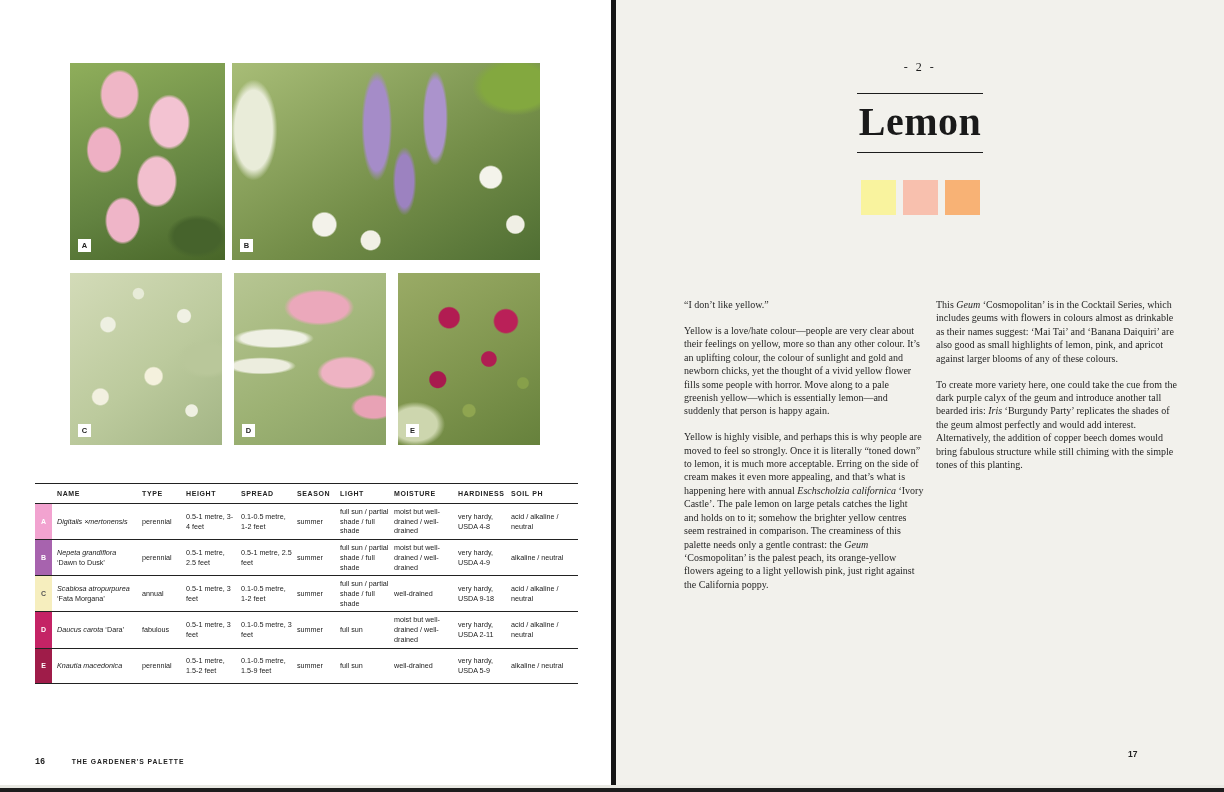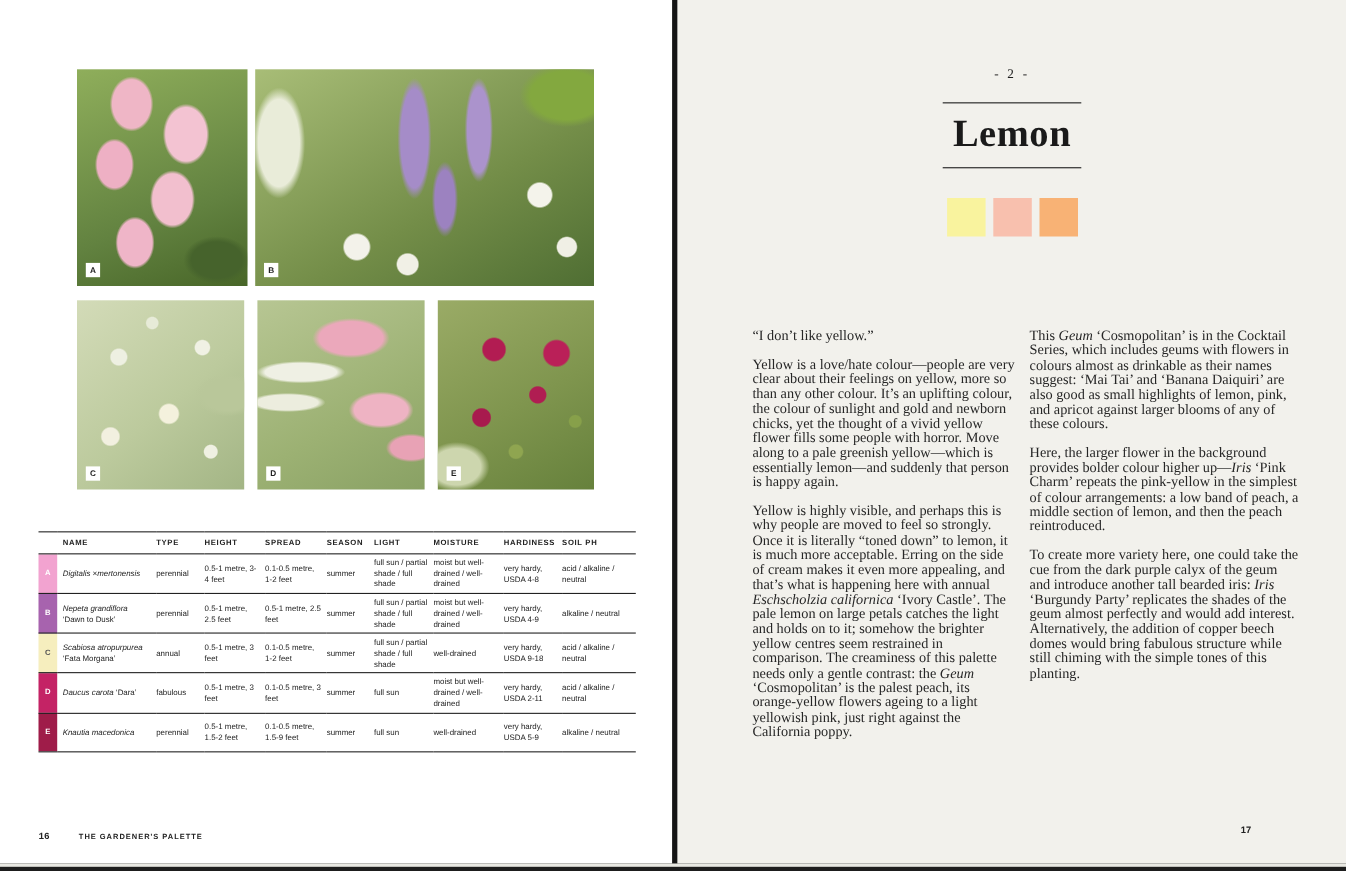--- a/index.html
+++ b/index.html
@@ -82,29 +82,29 @@
   .plant-table td.name, .plant-table th.name-h { padding-left:5px; }
 
   .footer-left { position:absolute; left:35px; top:750px; font-family:"Liberation Sans", sans-serif; }
   .footer-left .pnum  { font-size:8.5px; font-weight:600; color:#222;font-family:Liberation Mono, monospace; }
   .footer-left .ftitle{ font-size:6.8px; font-weight:bold; letter-spacing:0.9px; margin-left:22px; color:#222; }
 
   
   .chapter-head { position:absolute; left:0; top:60px; width:100%; text-align:center; color:#1d1d1d; }
   .chnum { font-size:12px; letter-spacing:2.5px; }
   .rule  { width:126px; border-top:1.5px solid #1d1d1d; margin:18px auto 0; }
-  .title { margin:9px 0 0; font-size:35px; line-height:37px; font-weight:bold; letter-spacing:0.5px; color:#1a1a1a; }
+  .title { margin:9px 0 0; font-size:40px; line-height:37px; font-weight:bold; letter-spacing:0.5px; color:#1a1a1a; }
   .rule-b{ margin-top:12px; }
   .swatches { margin-top:27px; display:flex; justify-content:center; gap:7px; }
   .swatch-sq { width:35px; height:35px; }
 
   .col { position:absolute; top:298px; }
   .col-left  { left:68px;  width:240px; }
   .col-right { left:320px; width:246px; }
-  .col p { margin:0 0 12.5px; font-size:13px; line-height:13.4px; color:#262626; }
+  .col p { margin:0 0 12.5px; font-size:10px; line-height:13.4px; color:#262626; }
   .col p em { font-style:italic; }
 
   .pnum-right { position:absolute; left:512px; top:749px; font-family:"Liberation Sans", sans-serif;
                 font-size:8.5px; font-weight:600; color:#222; }
 </style>
 </head>
 <body>
 
 <div class="spread">
 
@@ -239,21 +239,20 @@
         </div>
     </header>
 
     <div class="col col-left" id="col-left">
         <p>“I don’t like yellow.”</p>
         <p>Yellow is a love/hate colour—people are very clear about their feelings on yellow, more so than any other colour. It’s an uplifting colour, the colour of sunlight and gold and newborn chicks, yet the thought of a vivid yellow flower fills some people with horror. Move along to a pale greenish yellow—which is essentially lemon—and suddenly that person is happy again.</p>
         <p>Yellow is highly visible, and perhaps this is why people are moved to feel so strongly. Once it is literally “toned down” to lemon, it is much more acceptable. Erring on the side of cream makes it even more appealing, and that’s what is happening here with annual <em>Eschscholzia californica</em> ‘Ivory Castle’. The pale lemon on large petals catches the light and holds on to it; somehow the brighter yellow centres seem restrained in comparison. The creaminess of this palette needs only a gentle contrast: the <em>Geum</em> ‘Cosmopolitan’ is the palest peach, its orange-yellow flowers ageing to a light yellowish pink, just right against the California poppy.</p>
       </div>
     <div class="col col-right" id="col-right">
         <p>This <em>Geum</em> ‘Cosmopolitan’ is in the Cocktail Series, which includes geums with flowers in colours almost as drinkable as their names suggest: ‘Mai Tai’ and ‘Banana Daiquiri’ are also good as small highlights of lemon, pink, and apricot against larger blooms of any of these colours.</p>
-        <p>Here, the larger flower in the background provides bolder colour higher up—<em>Iris</em> ‘Pink Charm’ repeats the pink-yellow in the simplest of colour arrangements: a low band of peach, a middle section of lemon, and then the peach reintroduced.</p>
         <p>To create more variety here, one could take the cue from the dark purple calyx of the geum and introduce another tall bearded iris: <em>Iris</em> ‘Burgundy Party’ replicates the shades of the geum almost perfectly and would add interest. Alternatively, the addition of copper beech domes would bring fabulous structure while still chiming with the simple tones of this planting.</p>
       </div>
 
     <div class="pnum-right">17</div>
   </section>
 
   <div class="bottom-edge"></div>
 </div>
 
 </body></html>

